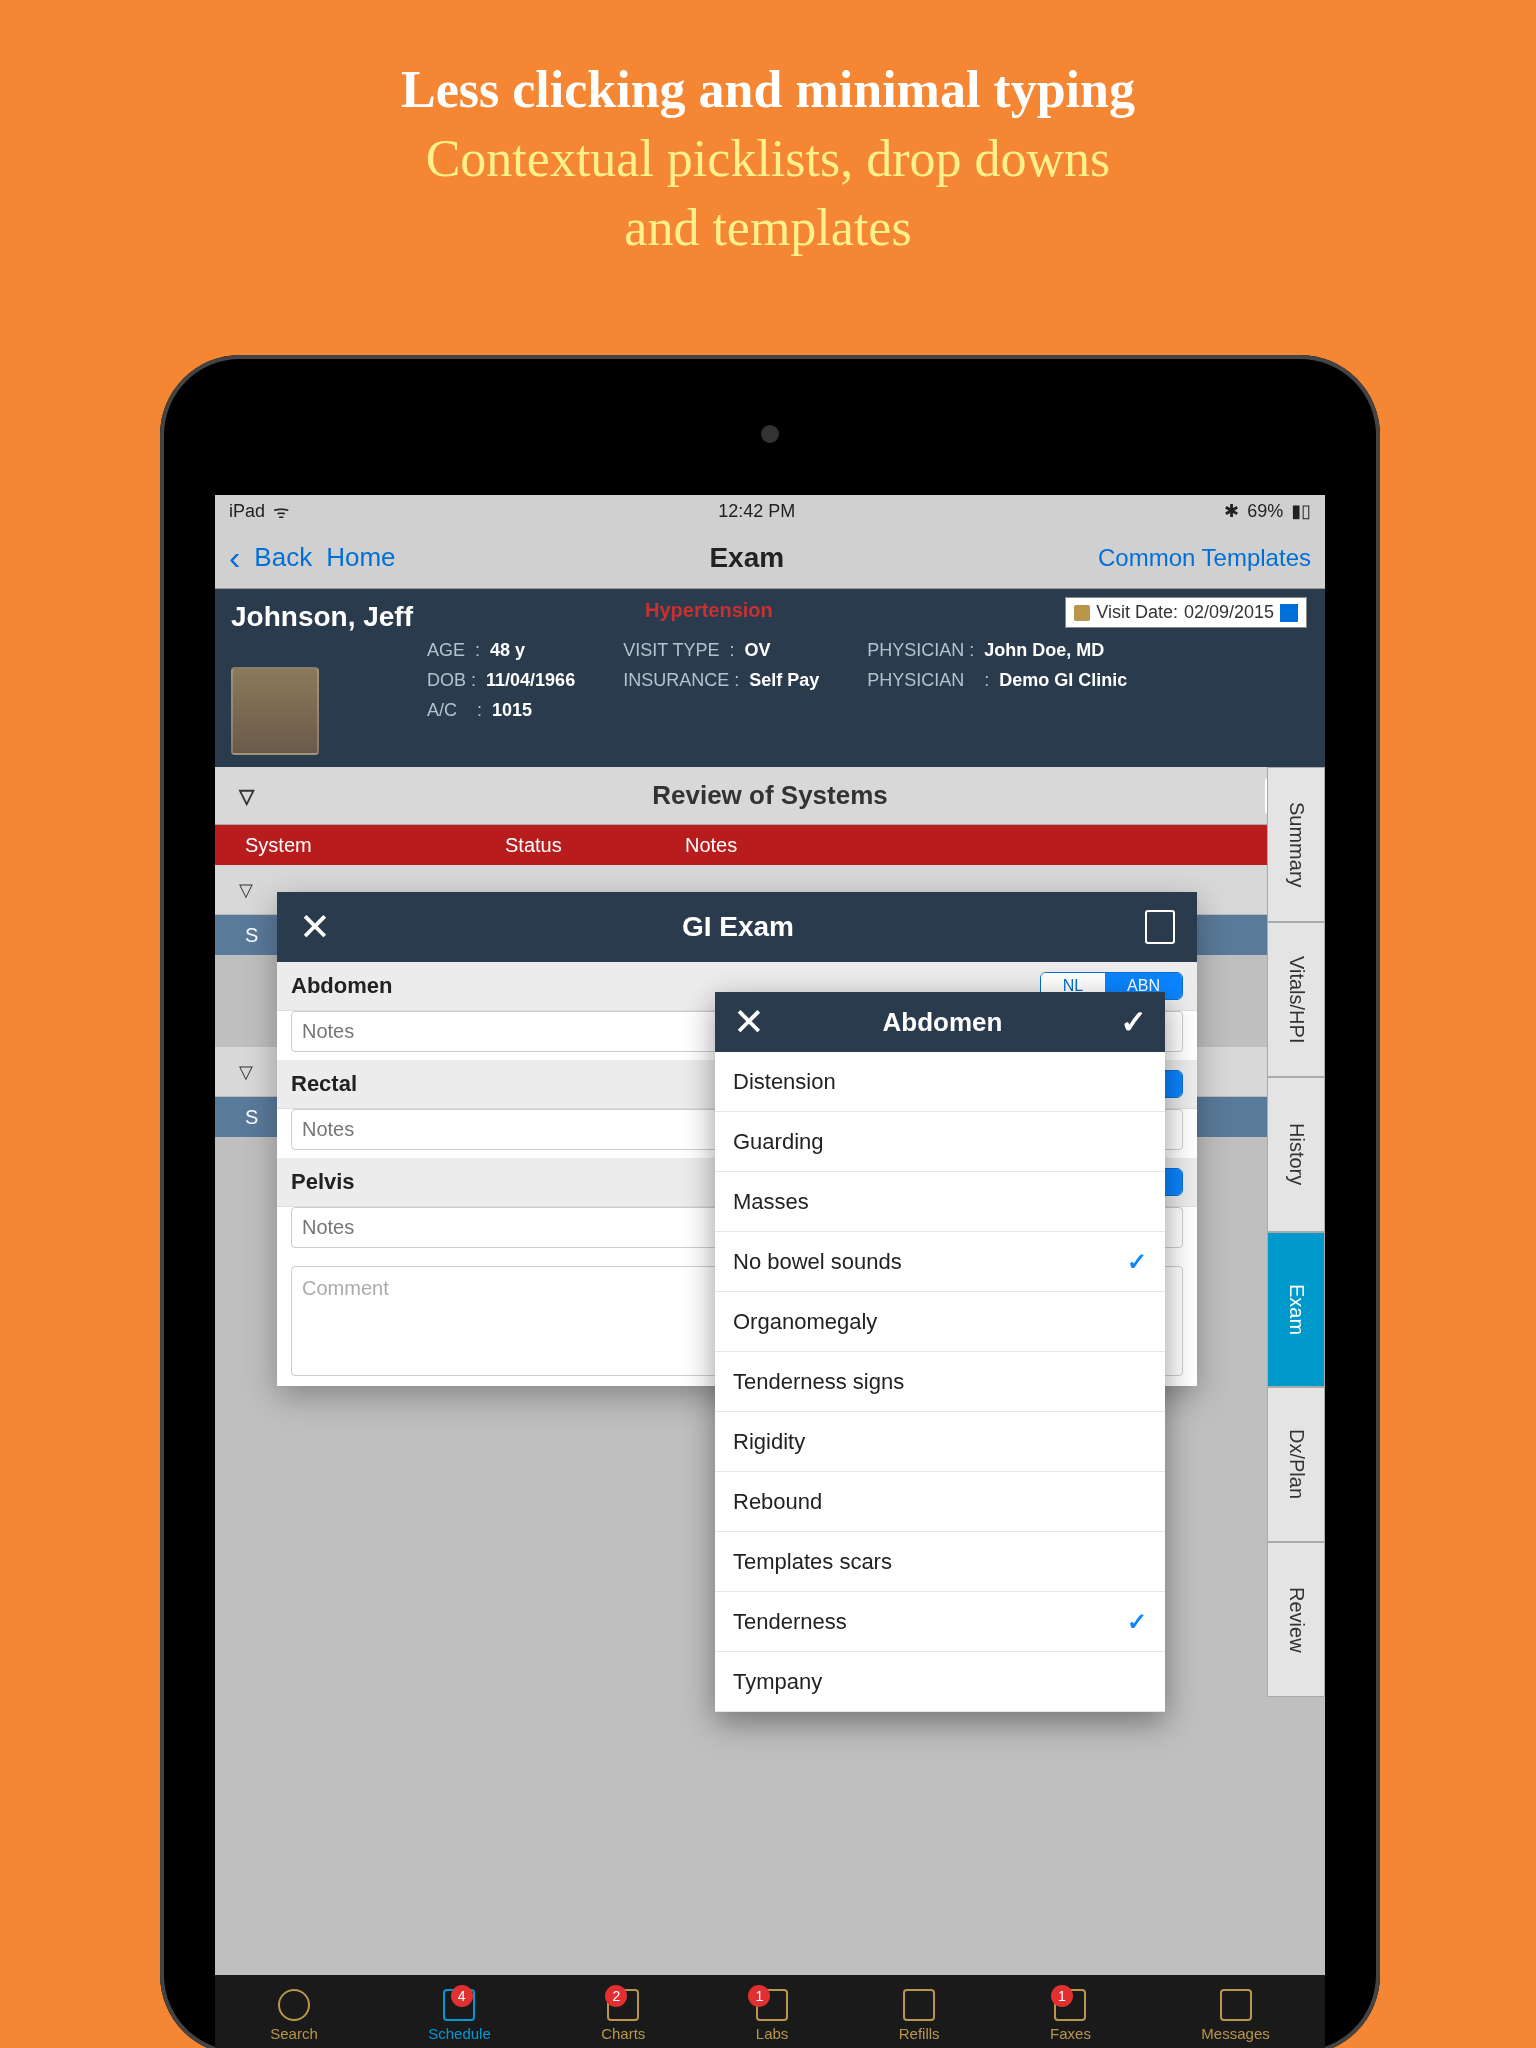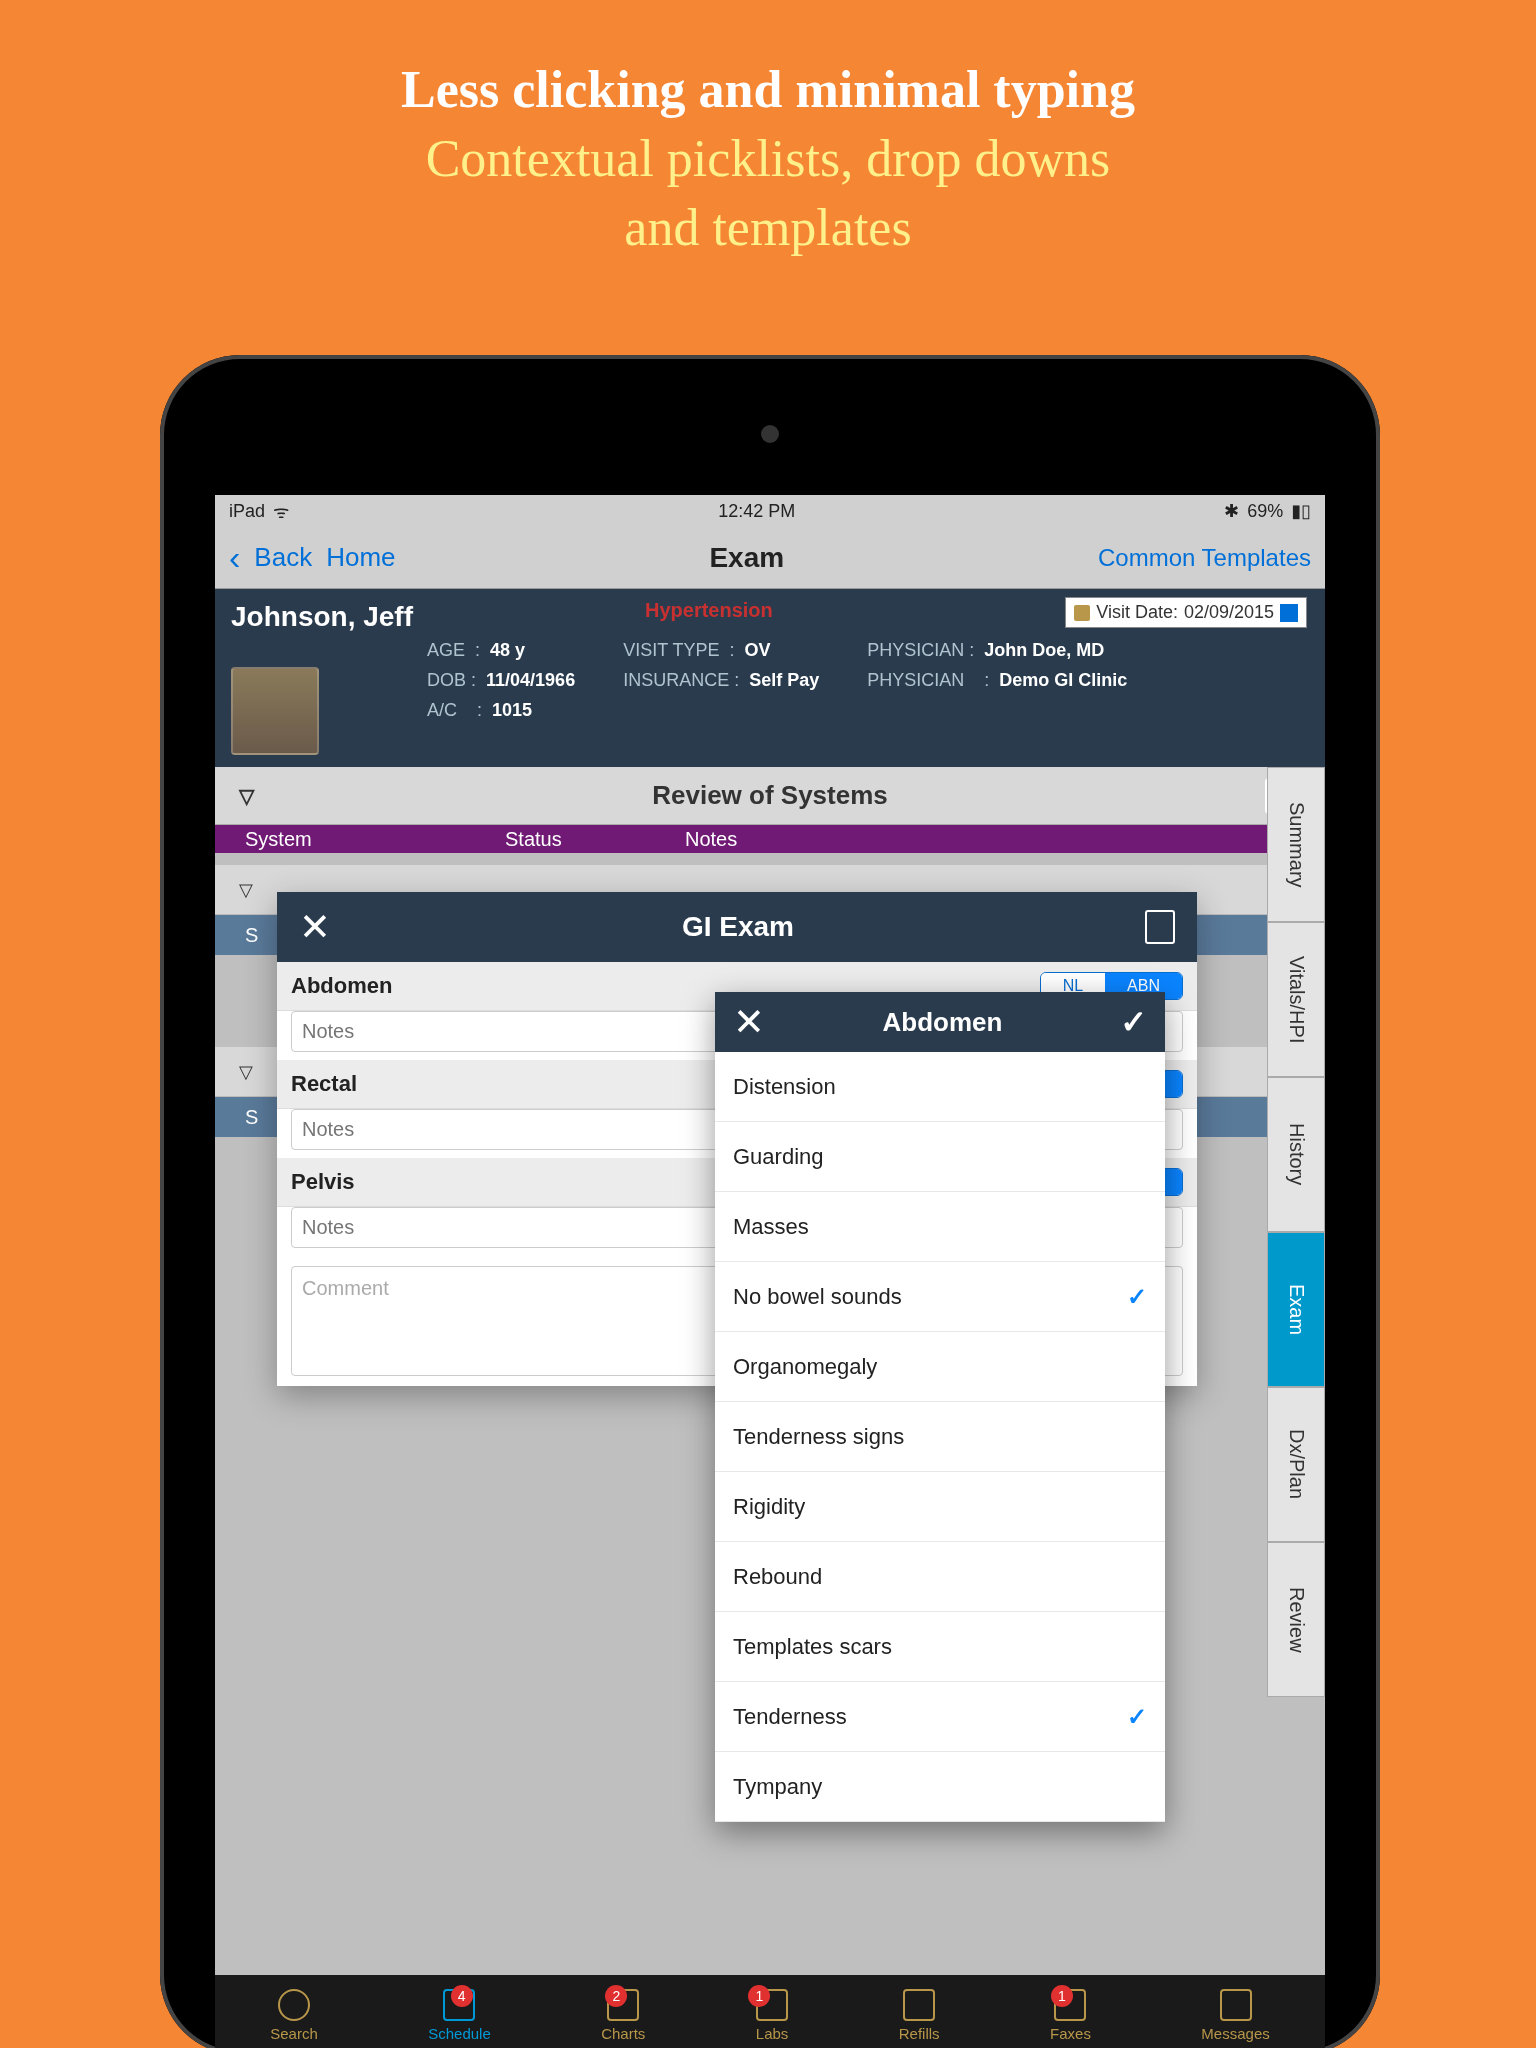--- a/index.html
+++ b/index.html
@@ -23,42 +23,42 @@
 .pb-col b { color: #fff; margin-top: 37px; }
 .pname { font-size: 28px; font-weight: 700; color: #fff; margin-bottom: 6px; white-space: nowrap; }
 .hypertension { color: #c93030; font-weight: 700; position: absolute; left: 430px; top: 10px; font-size: 20px; }
 .visit-date { position: absolute; right: 18px; top: 8px; background: #fff; color: #333; padding: 4px 8px; font-size: 18px; border: 1px solid #888; display: flex; align-items: center; gap: 6px; }
 .visit-date .cal { width: 18px; height: 18px; background: #0070d8; }
 .content-area { position: relative; background: #bfbfbf; height: calc(100% - 32px - 62px - 155px - 80px); overflow: hidden; }
 .section-header { background: #d8d8d8; height: 58px; display: flex; align-items: center; justify-content: center; font-size: 26px; font-weight: 700; color: #333; position: relative; border-bottom: 1px solid #aaa; }
 .section-header .tri { position: absolute; left: 24px; font-size: 20px; color: #333; }
 .edit-icon { position: absolute; right: 24px; width: 36px; height: 36px; border: 2px solid #fff; border-radius: 4px; }
 .edit-icon::after { content: ""; position: absolute; right: 4px; top: -4px; width: 10px; height: 24px; background: #fff; transform: rotate(45deg); border-radius: 2px; }
-.col-headers { background: #701a75; color: #fff; height: 28px; display: flex; align-items: center; font-size: 20px; padding-left: 30px; }
+.col-headers { background: #b91c1c; color: #fff; height: 40px; display: flex; align-items: center; font-size: 20px; padding-left: 30px; }
 .col-headers span:nth-child(1){ width: 260px; }
 .col-headers span:nth-child(2){ width: 180px; }
 .side-tabs { position: absolute; right: 0; top: 0; width: 58px; height: 100%; display: flex; flex-direction: column; }
 .side-tab { flex: 0 0 155px; writing-mode: vertical-rl; display: flex; align-items: center; justify-content: center; font-size: 20px; background: #e4e4e4; border: 1px solid #aaa; color: #333; }
 .side-tab.active { background: #0099cc; color: #fff; }
 .gi-modal { position: absolute; left: 62px; top: 125px; width: 920px; background: #fff; box-shadow: 0 10px 30px rgba(0,0,0,.3); }
 .modal-header { background: #2a3b4d; color: #fff; height: 70px; display: flex; align-items: center; justify-content: space-between; padding: 0 22px; font-size: 28px; font-weight: 600; }
 .close-x { font-size: 38px; font-weight: 300; cursor: pointer; }
 .save-icn { width: 30px; height: 34px; border: 2px solid #fff; border-radius: 3px; position: relative; }
 .exam-row { display: flex; align-items: center; padding: 10px 14px; background: #ececec; border-bottom: 1px solid #ddd; font-size: 22px; }
 .exam-row .label { flex: 1; font-weight: 600; color: #222; }
 .notes-row { padding: 0 14px 8px; background: #fff; }
 .notes-row input { width: 100%; border: 1px solid #ccc; border-radius: 4px; padding: 8px 10px; font-size: 20px; color: #aaa; }
 .seg { display: flex; border: 1px solid #0a6ed1; border-radius: 6px; overflow: hidden; }
 .seg div { padding: 4px 22px; font-size: 16px; color: #0a6ed1; background: #fff; }
 .seg div.sel { background: #0a84ff; color: #fff; }
 .comment-box { margin: 10px 14px; height: 110px; border: 1px solid #ccc; border-radius: 4px; padding: 10px; color: #aaa; font-size: 20px; background: #fff; }
 .picklist { position: absolute; left: 500px; top: 225px; width: 450px; background: #fff; box-shadow: 0 10px 30px rgba(0,0,0,.4); }
 .pick-header { background: #2a3b4d; color: #fff; height: 60px; display: flex; align-items: center; justify-content: space-between; padding: 0 18px; font-size: 26px; font-weight: 600; }
 .check { font-size: 32px; }
-.pick-item { height: 70px; display: flex; align-items: center; justify-content: space-between; padding: 0 18px; font-size: 22px; border-bottom: 1px solid #e8e8e8; color: #222; }
+.pick-item { height: 60px; display: flex; align-items: center; justify-content: space-between; padding: 0 18px; font-size: 22px; border-bottom: 1px solid #e8e8e8; color: #222; }
 .pick-item .tick { color: #0a84ff; font-size: 24px; font-weight: 700; }
 .bottom-tabs { position: absolute; bottom: 0; left: 0; width: 100%; height: 80px; background: #1a1a1a; display: flex; justify-content: space-around; align-items: center; }
 .btab { display: flex; flex-direction: column; align-items: center; color: #b8964a; font-size: 15px; gap: 4px; position: relative; }
 .btab.active { color: #0099d8; }
 .btab .icn { width: 32px; height: 32px; border: 2px solid currentColor; border-radius: 4px; }
 .btab .icn.circle { border-radius: 50%; }
 .badge { position: absolute; top: -4px; right: 18px; background: #e03030; color: #fff; width: 22px; height: 22px; border-radius: 50%; font-size: 14px; display: flex; align-items: center; justify-content: center; }
 .bg-strip { position: absolute; left: 0; top: 128px; width: 100%; height: 40px; background: #5a7a9a; color: #fff; display: flex; align-items: center; padding-left: 30px; font-size: 20px; }
 .bg-tri { position: absolute; left: 24px; font-size: 18px; color: #333; }
 .rowback { position: absolute; left: 0; width: 100%; height: 50px; background: #d8d8d8; border-bottom: 1px solid #bbb; }

